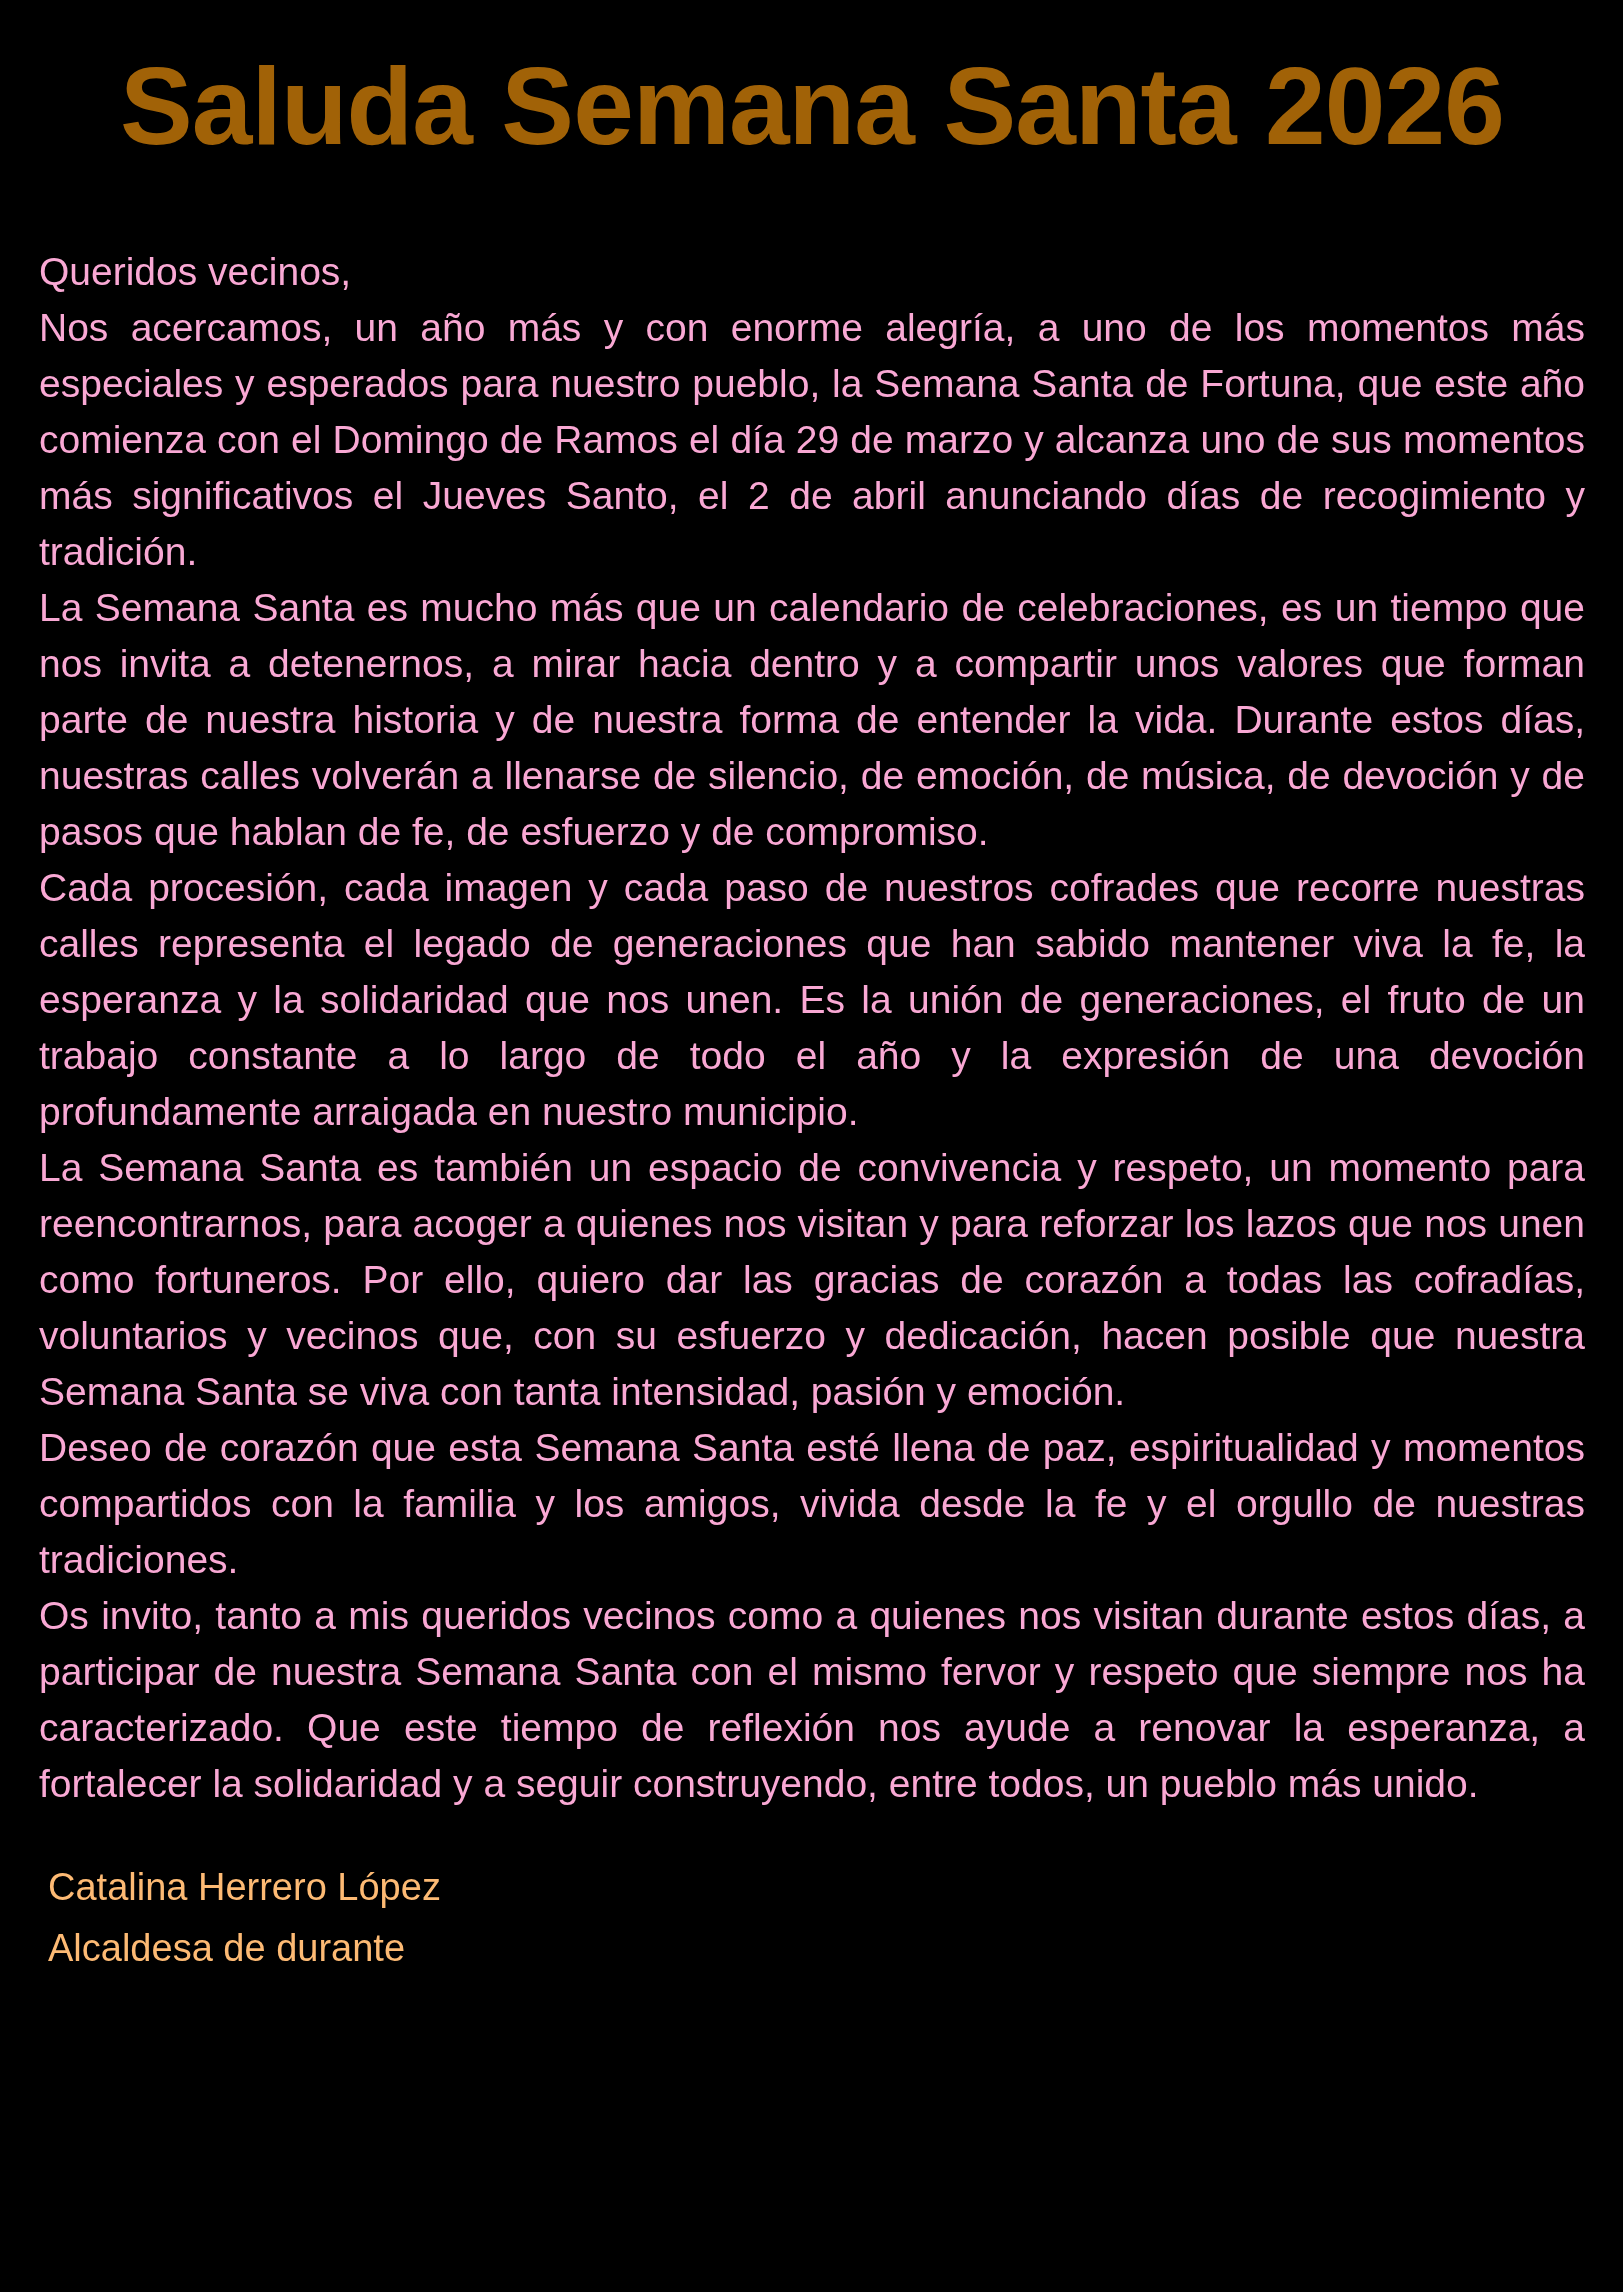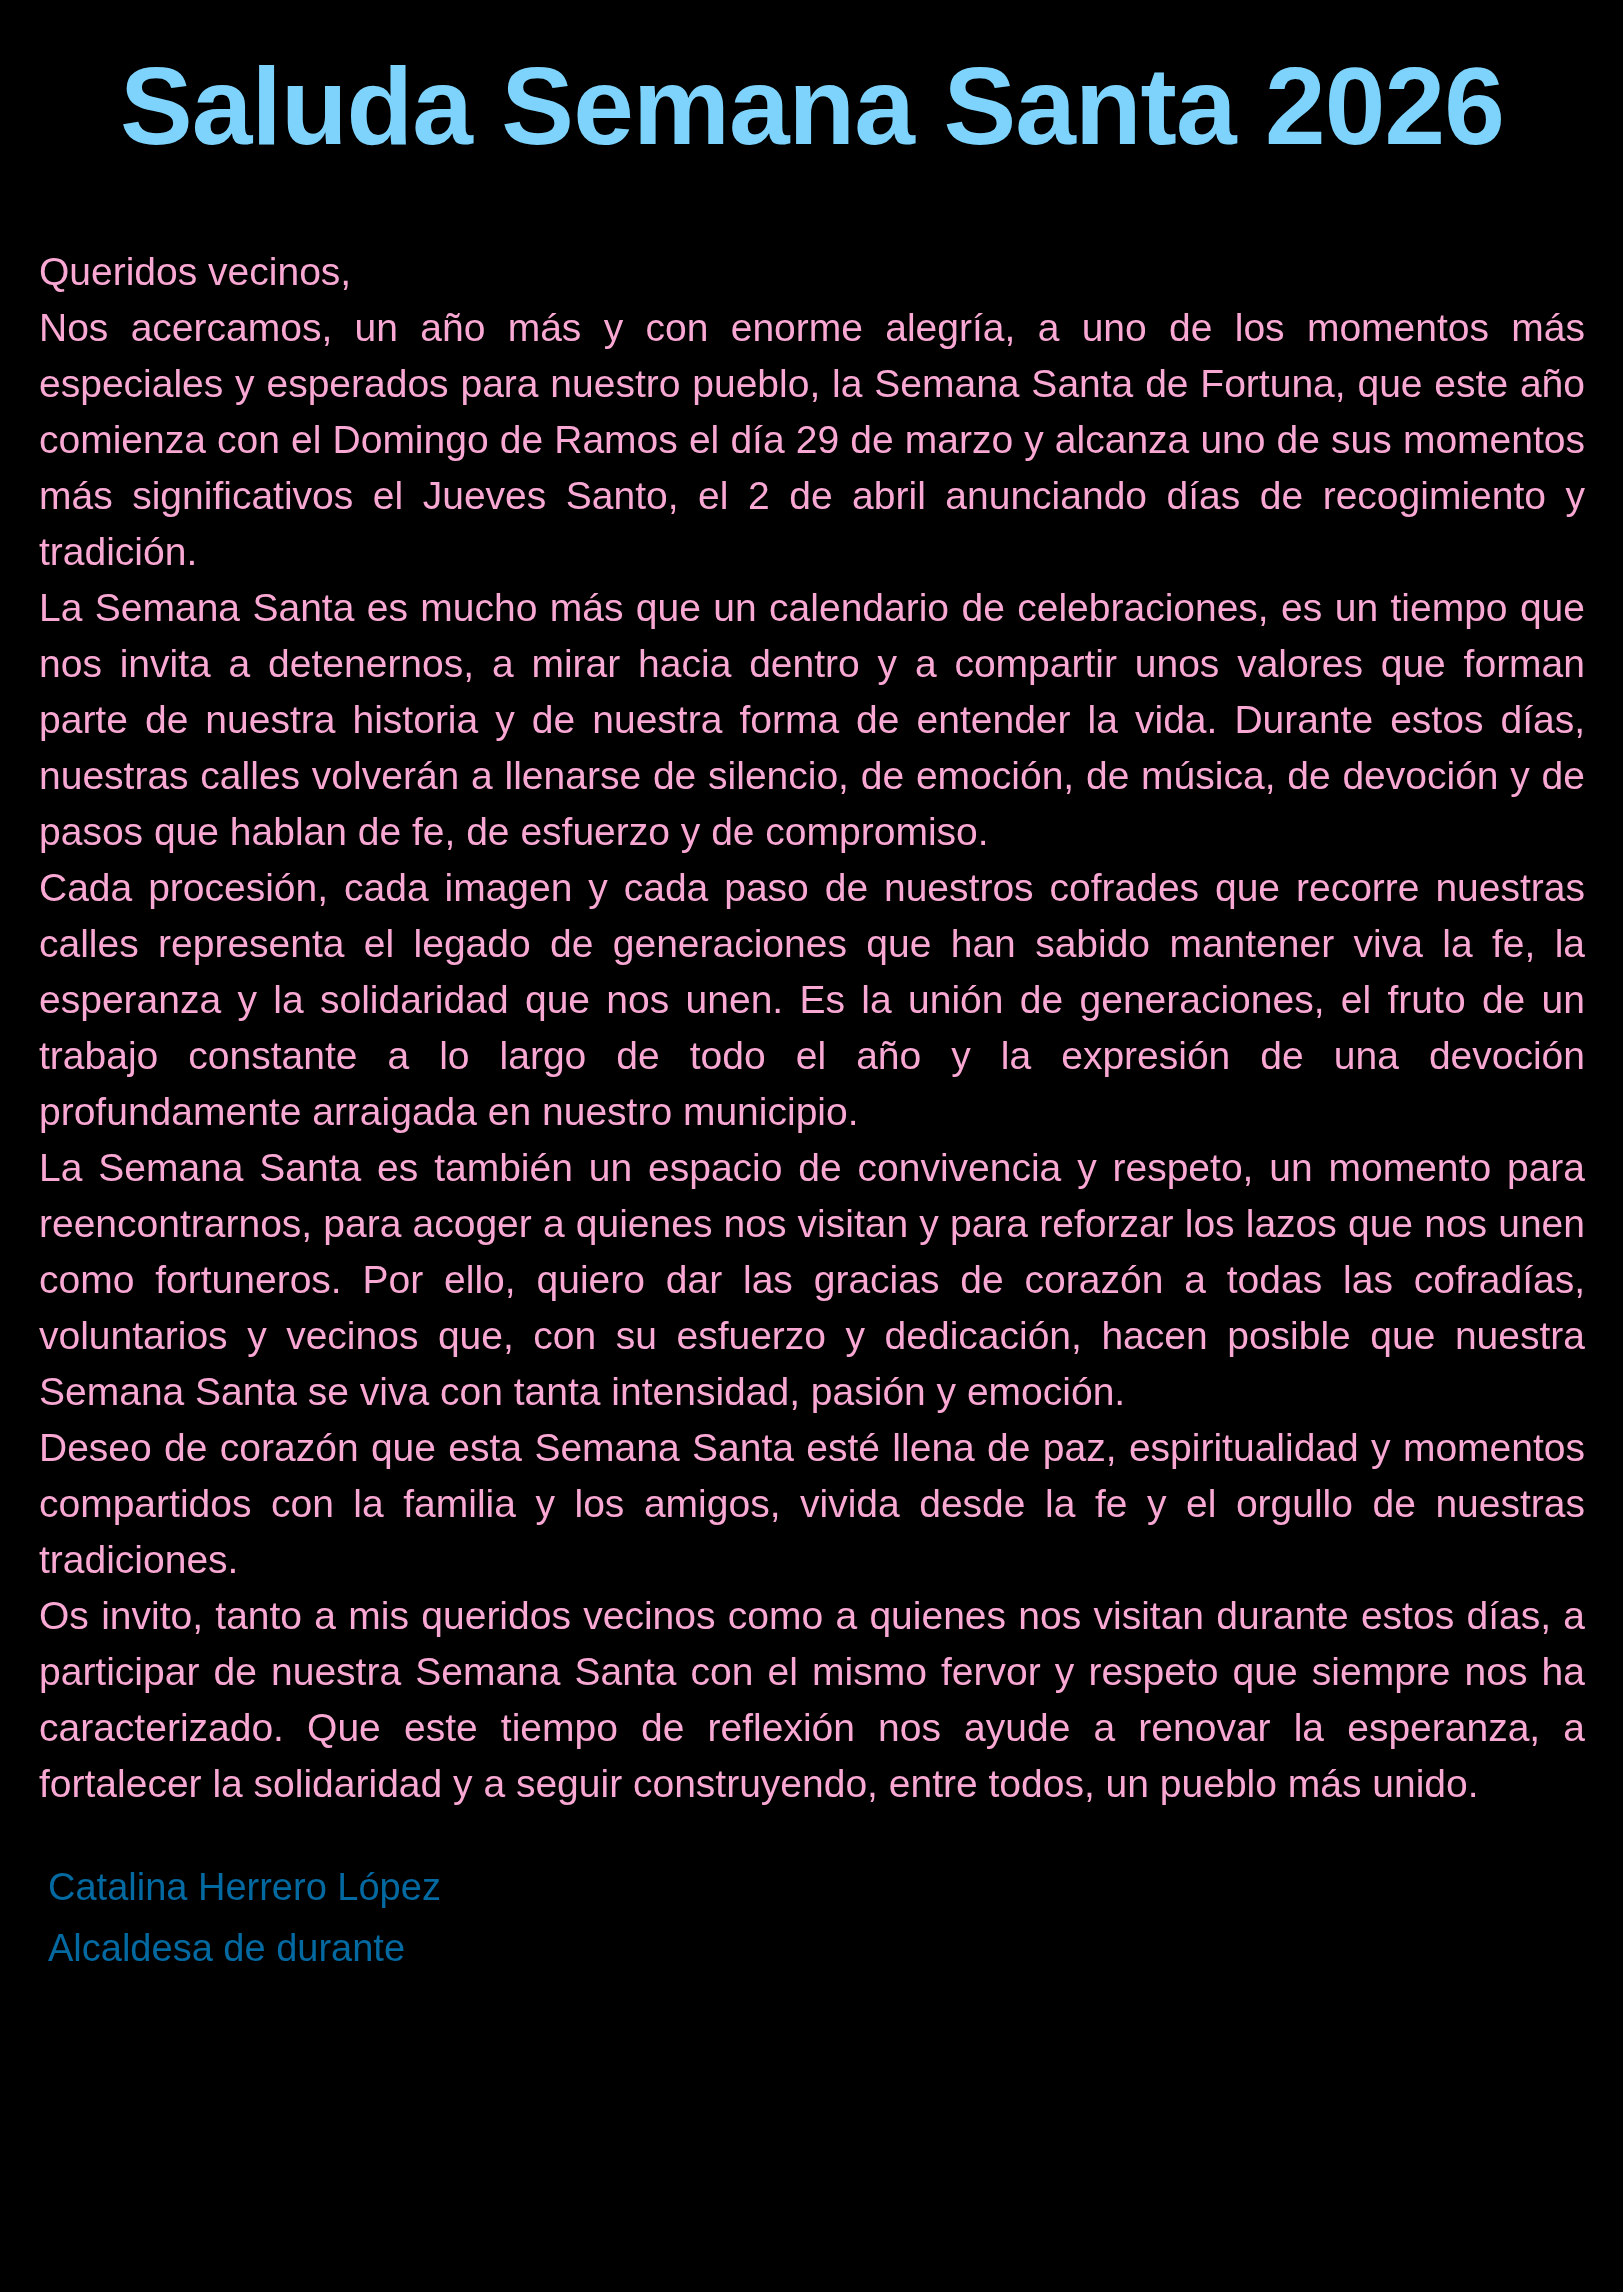--- a/index.html
+++ b/index.html
@@ -17,42 +17,42 @@
     width: 1624px;
     height: 2293px;
     padding: 0 39px;
     overflow: hidden;
     background: #000000;
   }
   .page-title {
     margin: 0;
     padding-top: 45px;
     text-align: center;
-    color: #7dd3fc;
+    color: #a16207;
     font-size: 109px;
     font-weight: 700;
     line-height: 1.12;
     letter-spacing: -0.9px;
     white-space: nowrap;
   }
   .letter-body {
     margin-top: 77px;
     color: #f9a8d4;
     font-size: 39px;
     line-height: 56px;
     text-align: justify;
   }
   .letter-body p {
     margin: 0;
     padding: 0;
   }
   .signature-block {
     margin-top: 45px;
     padding-left: 9px;
-    color: #0369a1;
+    color: #fdba74;
     font-size: 38px;
     line-height: 61px;
     text-align: left;
   }
 </style>
 </head>
 <body>
 
 <div class="page">
 

